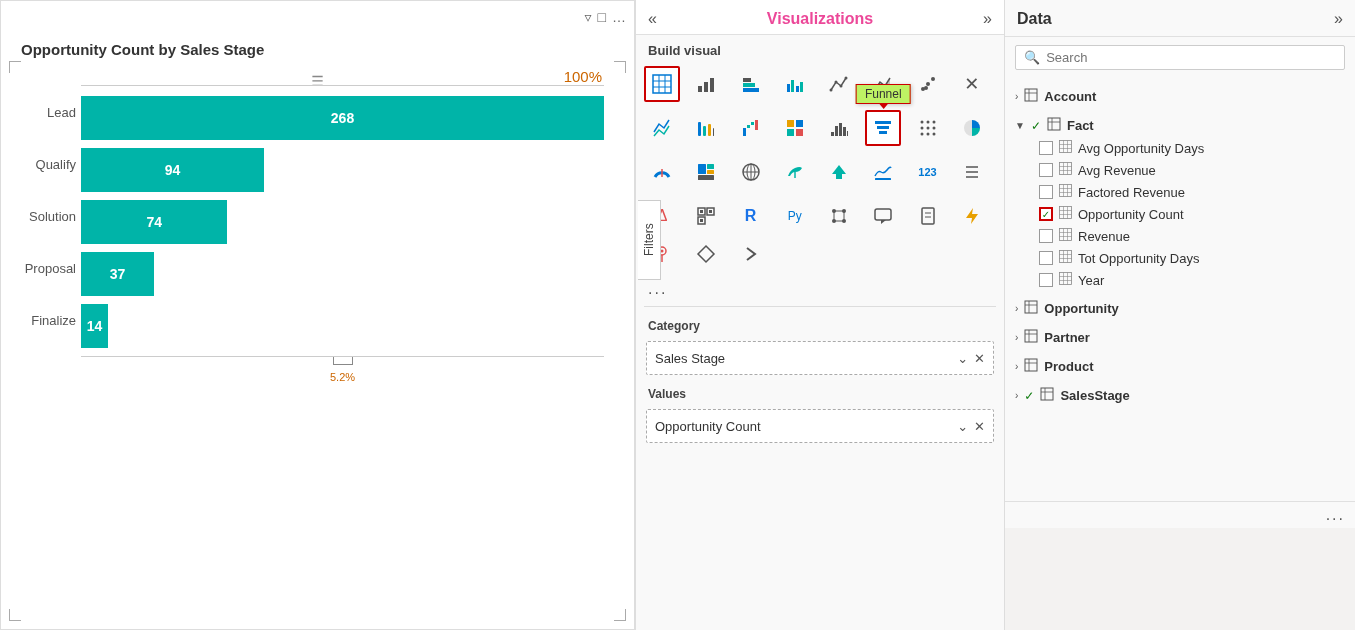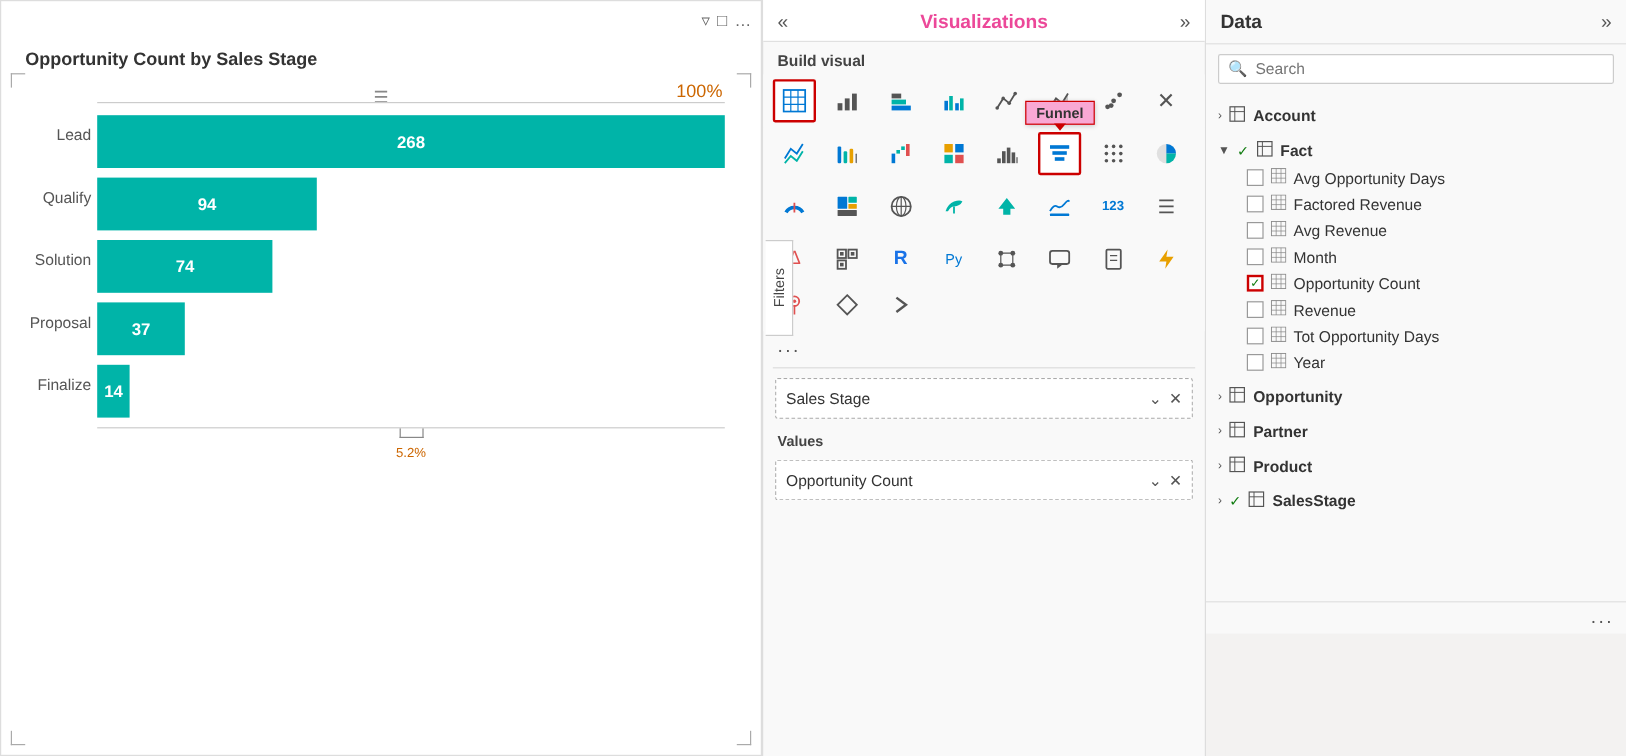--- a/index.html
+++ b/index.html
@@ -162,29 +162,28 @@
     }
     .viz-icon-btn.active {
       border: 2px solid #cc0000;
       background: #fff;
     }
     .funnel-tooltip {
       position: absolute;
       top: -28px;
       left: 50%;
       transform: translateX(-50%);
-      background: #f9a8d4;
+      background: #bef264;
       border: 1px solid #cc0000;
       padding: 2px 8px;
       font-size: 12px;
       color: #333;
       white-space: nowrap;
       box-shadow: 1px 1px 4px rgba(0,0,0,0.2);
       z-index: 20;
-      font-weight: bold;
     }
     .funnel-tooltip::after {
       content: '';
       position: absolute;
       bottom: -6px;
       left: 50%;
       transform: translateX(-50%);
       border-left: 5px solid transparent;
       border-right: 5px solid transparent;
       border-top: 6px solid #cc0000;
@@ -623,20 +622,21 @@
       <svg width="20" height="20" viewBox="0 0 20 20">
           <polyline points="6,4 14,10 6,16" fill="none" stroke="#555" stroke-width="2"></polyline>
         </svg>
     </div>
   </div>
 
   <div class="viz-more-dots">...</div>
 
   <hr class="viz-divider">
 
+  <div class="viz-section-label">Category</div>
   <div class="viz-field-box">
     <span>Sales Stage</span>
     <div class="viz-field-icons">
       <span style="color:#555;">⌄</span>
       <span style="color:#555;">✕</span>
     </div>
   </div>
 
   <div class="viz-section-label">Values</div>
   <div class="viz-field-box">
@@ -695,43 +695,32 @@
         </div>
         <div class="data-tree-item">
           <div style="width: 14px; height: 14px; border: 1px solid rgb(153, 153, 153); background: rgb(255, 255, 255); flex-shrink: 0;"></div>
           <span><svg width="13" height="13" viewBox="0 0 13 13">
               <rect x="0.5" y="0.5" width="12" height="12" fill="none" stroke="#888" stroke-width="0.8"></rect>
               <line x1="0.5" y1="4.5" x2="12.5" y2="4.5" stroke="#888" stroke-width="0.6"></line>
               <line x1="0.5" y1="8.5" x2="12.5" y2="8.5" stroke="#888" stroke-width="0.6"></line>
               <line x1="4.5" y1="0.5" x2="4.5" y2="12.5" stroke="#888" stroke-width="0.6"></line>
               <line x1="8.5" y1="0.5" x2="8.5" y2="12.5" stroke="#888" stroke-width="0.6"></line>
             </svg></span>
-          <span class="item-label">Factored Revenue</span>
+          <span class="item-label">Avg Revenue</span>
         </div>
         <div class="data-tree-item">
           <div style="width: 14px; height: 14px; border: 1px solid rgb(153, 153, 153); background: rgb(255, 255, 255); flex-shrink: 0;"></div>
           <span><svg width="13" height="13" viewBox="0 0 13 13">
               <rect x="0.5" y="0.5" width="12" height="12" fill="none" stroke="#888" stroke-width="0.8"></rect>
               <line x1="0.5" y1="4.5" x2="12.5" y2="4.5" stroke="#888" stroke-width="0.6"></line>
               <line x1="0.5" y1="8.5" x2="12.5" y2="8.5" stroke="#888" stroke-width="0.6"></line>
               <line x1="4.5" y1="0.5" x2="4.5" y2="12.5" stroke="#888" stroke-width="0.6"></line>
               <line x1="8.5" y1="0.5" x2="8.5" y2="12.5" stroke="#888" stroke-width="0.6"></line>
             </svg></span>
-          <span class="item-label">Avg Revenue</span>
-        </div>
-        <div class="data-tree-item">
-          <div style="width: 14px; height: 14px; border: 1px solid rgb(153, 153, 153); background: rgb(255, 255, 255); flex-shrink: 0;"></div>
-          <span><svg width="13" height="13" viewBox="0 0 13 13">
-              <rect x="0.5" y="0.5" width="12" height="12" fill="none" stroke="#888" stroke-width="0.8"></rect>
-              <line x1="0.5" y1="4.5" x2="12.5" y2="4.5" stroke="#888" stroke-width="0.6"></line>
-              <line x1="0.5" y1="8.5" x2="12.5" y2="8.5" stroke="#888" stroke-width="0.6"></line>
-              <line x1="4.5" y1="0.5" x2="4.5" y2="12.5" stroke="#888" stroke-width="0.6"></line>
-              <line x1="8.5" y1="0.5" x2="8.5" y2="12.5" stroke="#888" stroke-width="0.6"></line>
-            </svg></span>
-          <span class="item-label">Month</span>
+          <span class="item-label">Factored Revenue</span>
         </div>
         <div class="data-tree-item">
           <div style="width: 14px; height: 14px; border: 2px solid rgb(204, 0, 0); background: rgb(255, 255, 255); display: flex; align-items: center; justify-content: center; flex-shrink: 0;">
             <span style="color: rgb(16, 124, 16); font-size: 10px;">✓</span>
           </div>
           <span><svg width="13" height="13" viewBox="0 0 13 13">
               <rect x="0.5" y="0.5" width="12" height="12" fill="none" stroke="#888" stroke-width="0.8"></rect>
               <line x1="0.5" y1="4.5" x2="12.5" y2="4.5" stroke="#888" stroke-width="0.6"></line>
               <line x1="0.5" y1="8.5" x2="12.5" y2="8.5" stroke="#888" stroke-width="0.6"></line>
               <line x1="4.5" y1="0.5" x2="4.5" y2="12.5" stroke="#888" stroke-width="0.6"></line>

